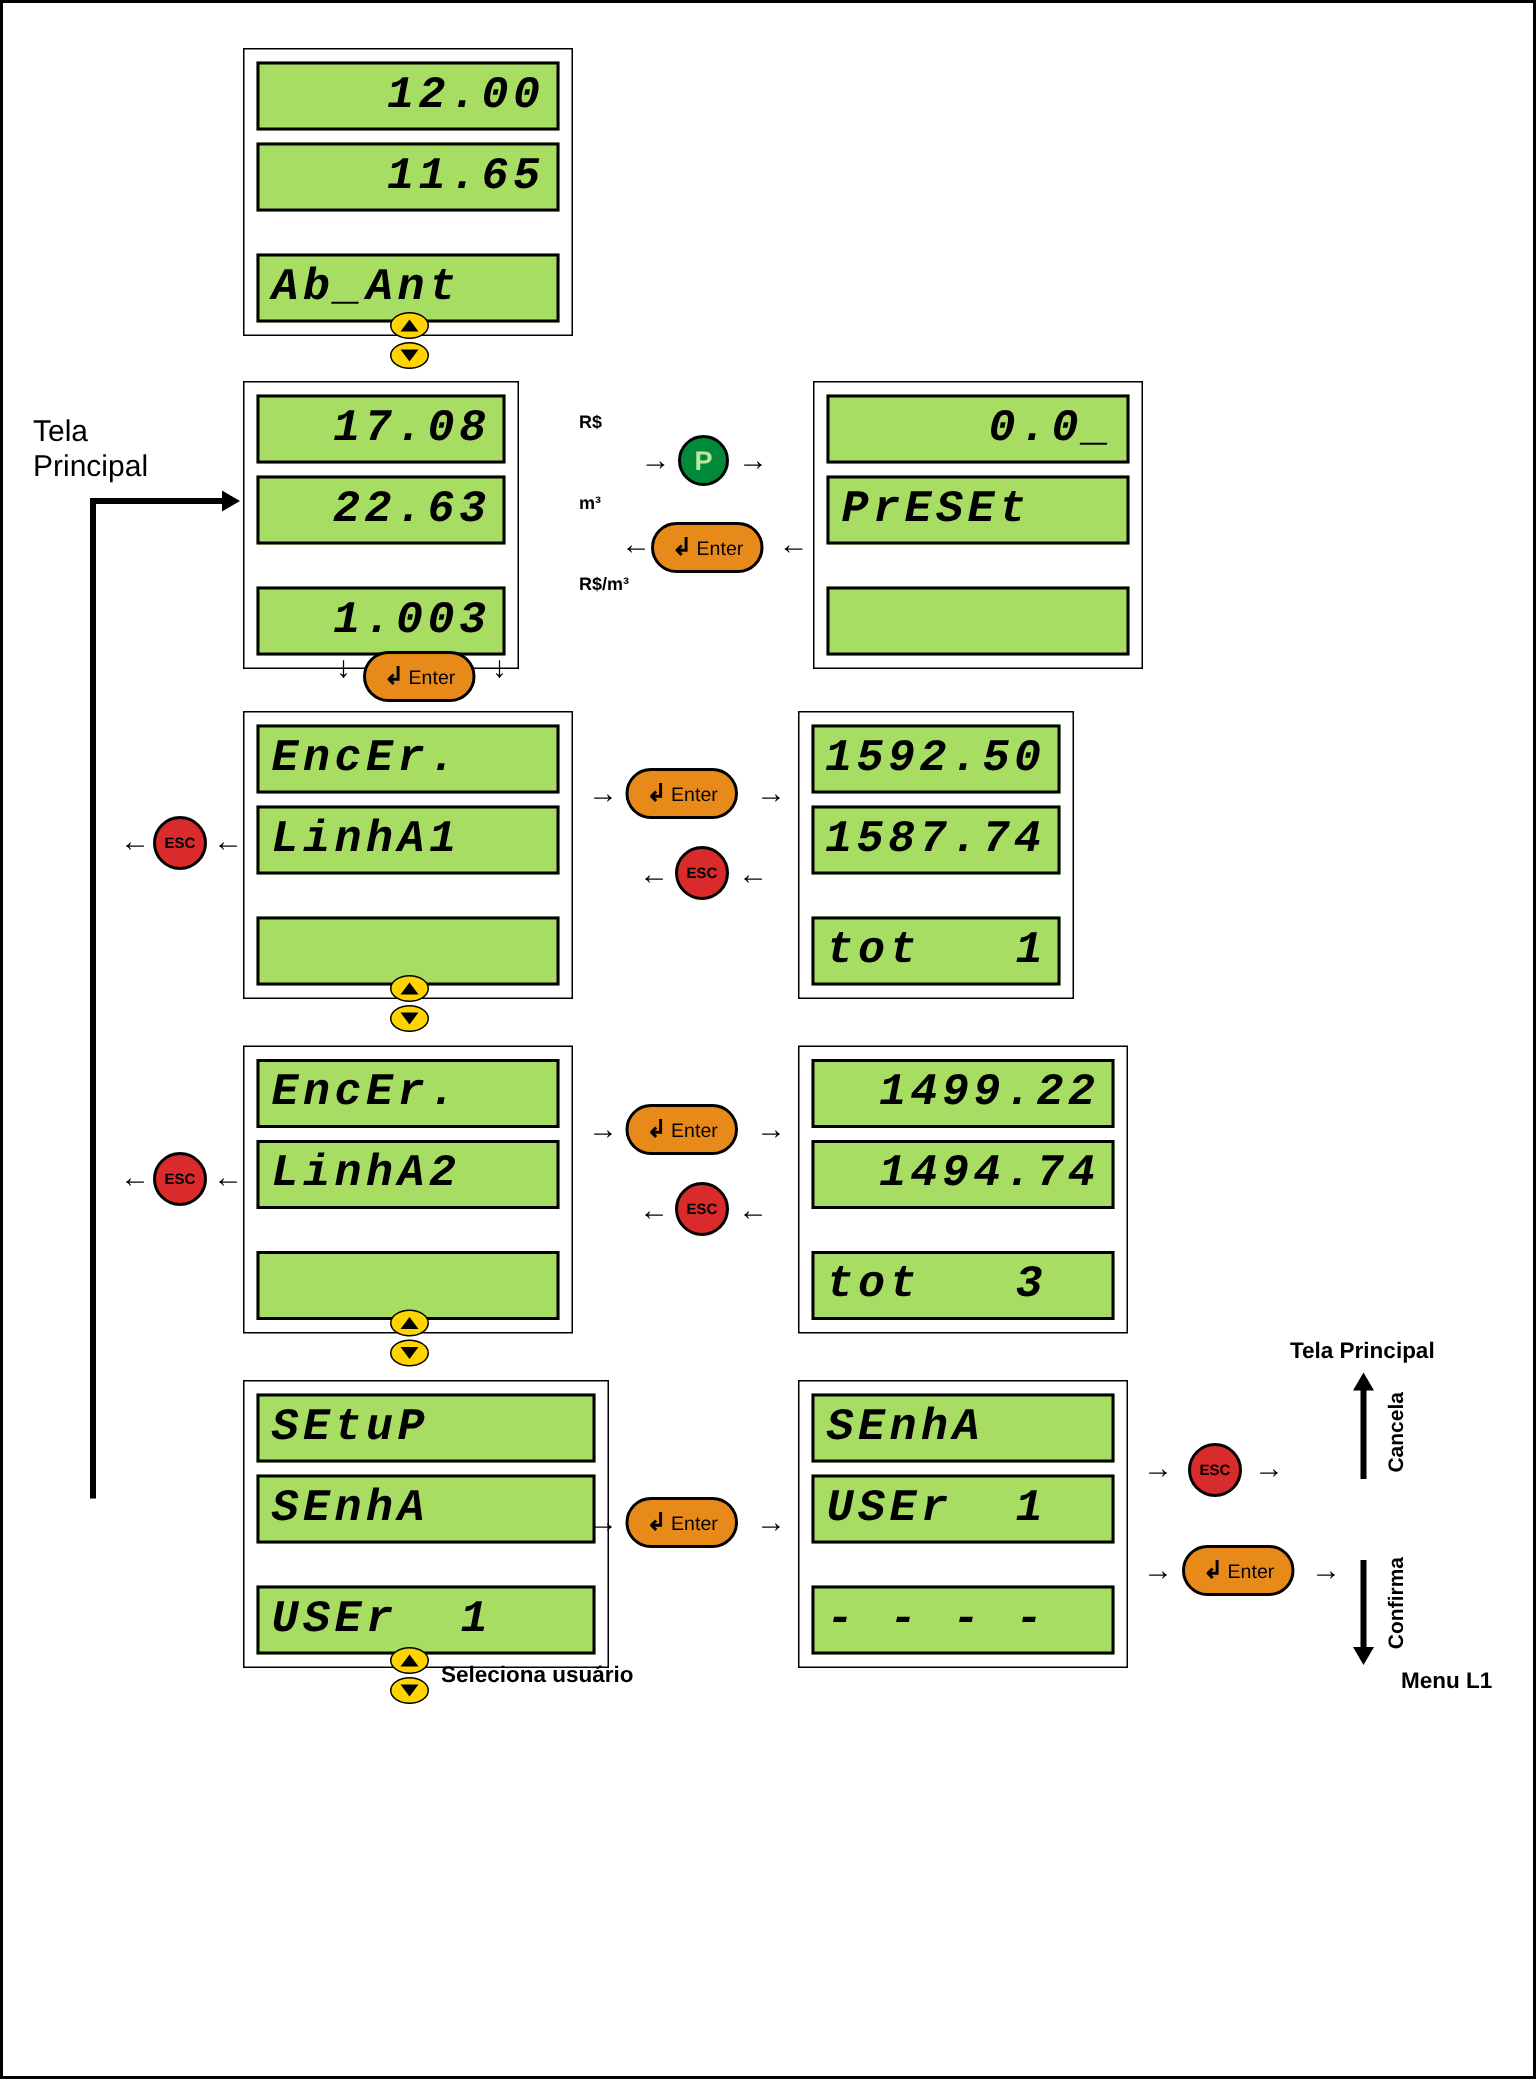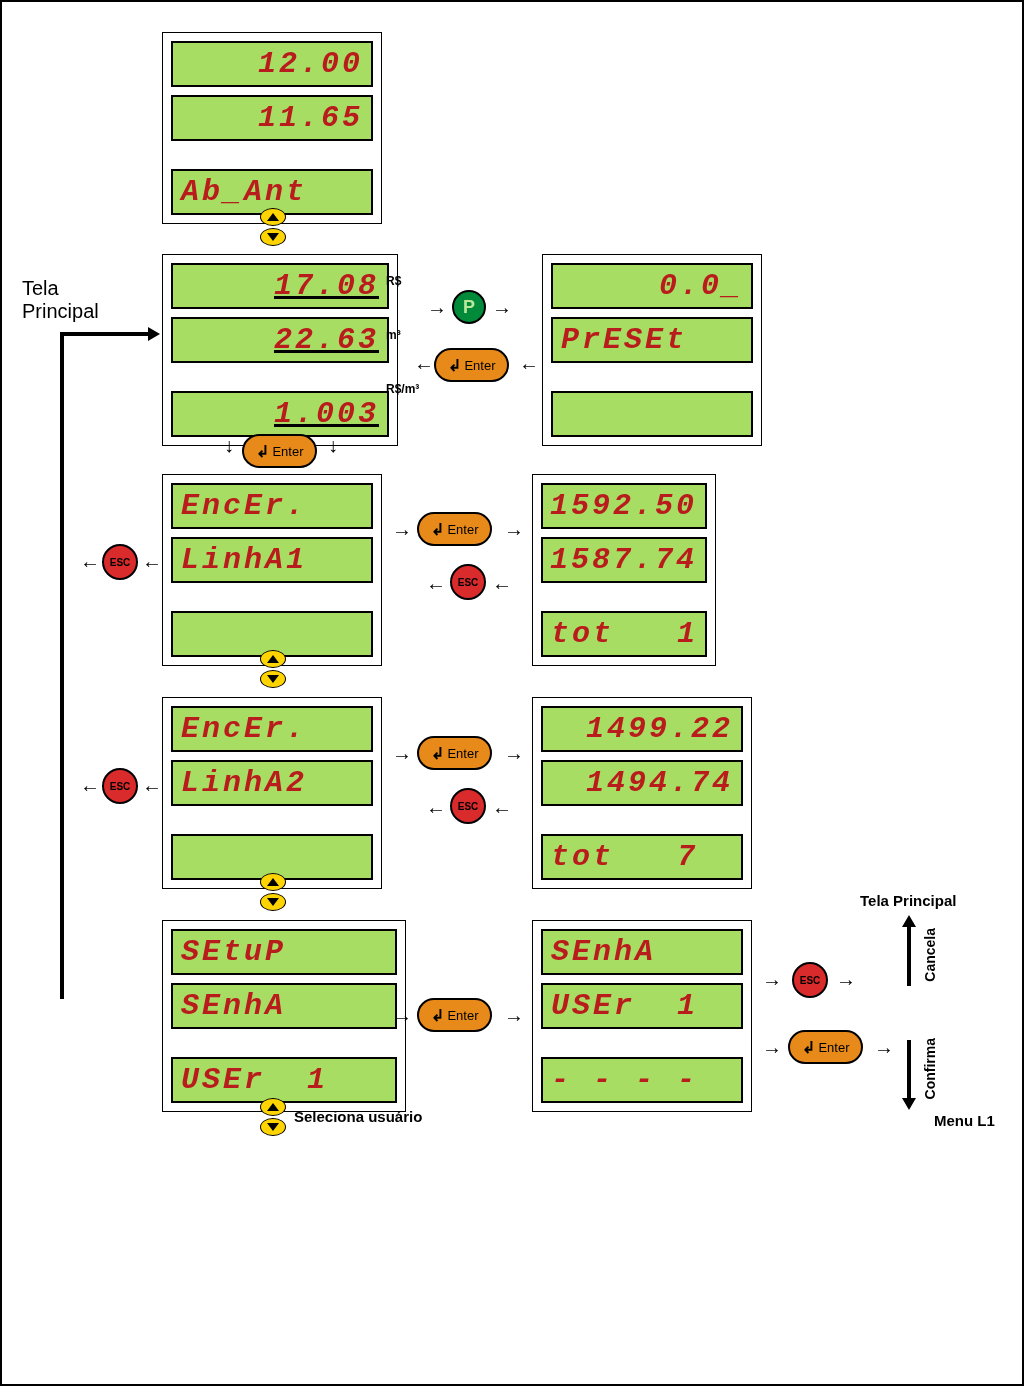--- a/index.html
+++ b/index.html
@@ -26,21 +26,21 @@
   .lcd {
     background: #a8dd63;
     border: 2px solid black;
     box-sizing: border-box;
     height: 46px;
     margin-bottom: 8px;
     font-family: 'Courier New', monospace;
     font-size: 30px;
     font-weight: 900;
     letter-spacing: 3px;
-    color: #b91c1c;
+    color: #000000;
     padding: 0 8px;
     display: flex;
     align-items: center;
     justify-content: flex-end;
     white-space: pre;
     font-style: italic;
   }
   .lcd.left { justify-content: flex-start; }
   .lcd:last-child { margin-bottom: 0; margin-top: 28px; }
   .unit-label {
@@ -198,21 +198,21 @@
 
   <div class="btn-updown" style="left:258px; top:206px;">
     <div class="tri-btn">
         <div class="tri-up"></div>
       </div>
     <div class="tri-btn">
         <div class="tri-down"></div>
       </div>
   </div>
 
-  <div class="panel" style="left:160px; top:252px; width:236px;text-decoration:underline;">
+  <div class="panel" style="left:160px; top:252px; width:184px;">
     <div class="lcd">17.08</div>
     <div class="lcd">22.63</div>
     <div class="lcd">1.003</div>
   </div>
   <div class="unit-label" style="left:384px; top:272px;">R$</div>
   <div class="unit-label" style="left:384px; top:326px;">m³</div>
   <div class="unit-label" style="left:384px; top:380px;">R$/m³</div>
 
   <div class="arrow" style="left:425px; top:294px;">→</div>
   <div class="btn-p" style="left:450px; top:288px;">P</div>
@@ -291,21 +291,21 @@
   </div>
   <div class="arrow" style="left:502px; top:740px;">→</div>
 
   <div class="arrow" style="left:490px; top:794px;">←</div>
   <div class="btn-esc" style="left:448px; top:786px;">ESC</div>
   <div class="arrow" style="left:424px; top:794px;">←</div>
 
   <div class="panel" style="left:530px; top:695px; width:220px;">
     <div class="lcd">1499.22</div>
     <div class="lcd">1494.74</div>
-    <div class="lcd left">tot   7</div>
+    <div class="lcd left">tot   3</div>
   </div>
 
   <div class="btn-updown" style="left:258px; top:871px;">
     <div class="tri-btn">
         <div class="tri-up"></div>
       </div>
     <div class="tri-btn">
         <div class="tri-down"></div>
       </div>
   </div>

